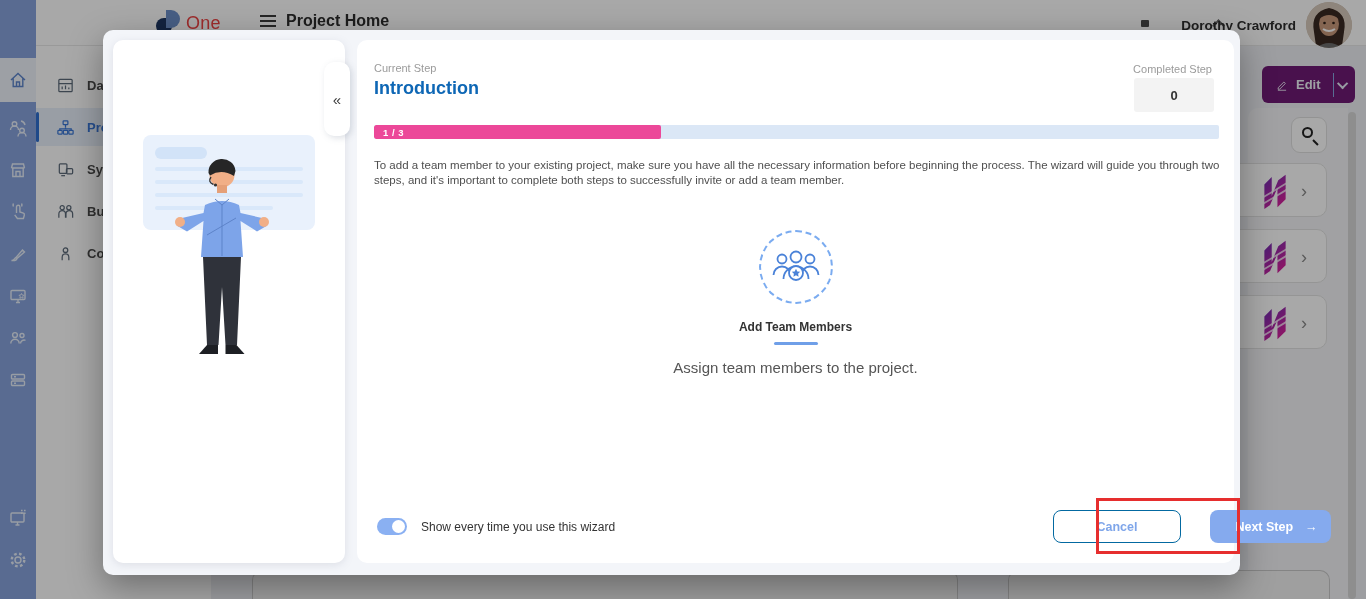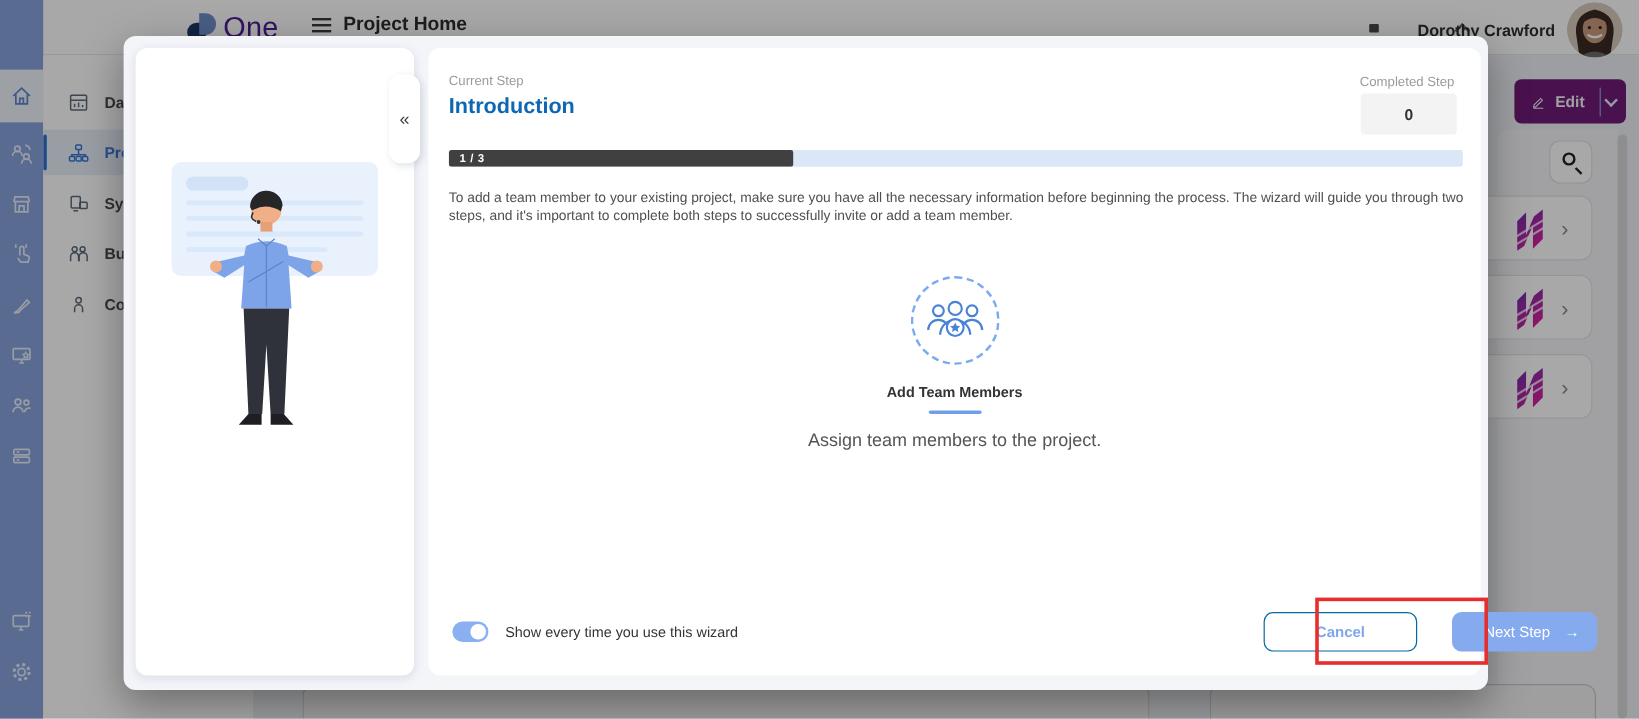--- a/index.html
+++ b/index.html
@@ -7,21 +7,21 @@
               font-family:"Liberation Sans", sans-serif; }
   #app { position:relative; width:1366px; height:599px; }
 
   
   #bg { position:absolute; inset:0; background:#eef0f4; }
   #header { position:absolute; left:36px; top:0; right:0; height:46px; background:#ffffff; border-bottom:1px solid #e8e8e8; }
   #logo { position:absolute; left:120px; top:10px; display:flex; align-items:center; gap:4px; }
   #logo .mark { width:26px; height:26px; position:relative; }
   #logo .mark .b1 { position:absolute; left:0; top:8px; width:16px; height:16px; background:#1d3661; border-radius:50% 0 50% 50%; }
   #logo .mark .b2 { position:absolute; left:10px; top:0; width:14px; height:18px; background:#6d8fc9; border-radius:0 14px 14px 0; }
-  #logo .txt { font-size:24px; color:#4c1d95; letter-spacing:.3px; }
+  #logo .txt { font-size:18px; color:#ef4444; letter-spacing:.3px; }
   #page-title-wrap { position:absolute; left:224px; top:12px; display:flex; gap:10px; align-items:center; color:#2d2d2d; }
   #hamburger-icon { width:16px; height:12px; border-top:2px solid #3a3a3a; border-bottom:2px solid #3a3a3a; position:relative; }
   #hamburger-icon:before { content:""; position:absolute; left:0; right:0; top:3px; height:2px; background:#3a3a3a; }
   #page-title { font-size:16px; font-weight:bold; color:#2d2d2d; }
   #header-flag-icon { position:absolute; left:1105px; top:20px; width:8px; height:7px; background:#4a4a4a; border-radius:1px; }
   #header-caret-icon { position:absolute; left:1177px; top:18px; width:10px; height:10px; }
   #header-caret-icon:before { content:""; position:absolute; left:1px; top:3px; width:7px; height:7px; border-left:2px solid #6a6a6a; border-top:2px solid #6a6a6a; transform:rotate(45deg); }
   #user { position:absolute; right:14px; top:2px; display:flex; align-items:center; gap:10px; }
   #user-name { font-size:13.5px; font-weight:bold; color:#2e2e2e; }
   #avatar { width:46px; height:46px; border-radius:50%; overflow:hidden; background:#cfbfae; }
@@ -71,33 +71,33 @@
   #board .ln { position:absolute; left:12px; height:4px; background:#d9e8fa; border-radius:2px; }
   #man { position:absolute; left:54px; top:115px; }
 
   #right-card { position:absolute; left:254px; top:10px; width:877px; height:523px; background:#fff; border-radius:10px; }
   .rc { position:absolute; }
   #current-step-label { left:17px; top:22px; font-size:11px; color:#9b9b9b; }
   #current-step-name { left:17px; top:38px; font-size:18px; font-weight:bold; color:#0e67b5; }
   #completed-label { right:22px; top:23px; font-size:11px; color:#9b9b9b; }
   #completed-box { right:20px; top:38px; width:80px; height:34px; background:#f3f3f3; border-radius:3px; display:flex; align-items:center; justify-content:center; font-size:13px; font-weight:bold; color:#333; }
   #progress-track { left:17px; top:85px; width:845px; height:14px; background:#dbe7f6; border-radius:2px; overflow:hidden; }
-  #progress-fill { position:absolute; left:0; top:0; bottom:0; background:#404040; border-radius:2px; display:flex; align-items:center; }
+  #progress-fill { position:absolute; left:0; top:0; bottom:0; background:#ec4899; border-radius:2px; display:flex; align-items:center; }
   #progress-label { color:#fff; font-size:9.5px; font-weight:bold; padding-left:9px; letter-spacing:.5px; }
   #wizard-desc { left:17px; top:118px; width:853px; font-size:11.5px; line-height:15px; color:#4f4f4f; }
   #feature { left:0; top:190px; width:877px; text-align:center; }
   #feature-circle { width:74px; height:74px; margin:0 auto; border:2px dashed #7aabf0; border-radius:50%; display:flex; align-items:center; justify-content:center; }
   #feature-title { margin-top:16px; font-size:12px; font-weight:bold; color:#333; }
   #feature-underline { width:44px; height:3px; background:#6f9fe8; margin:8px auto 0; border-radius:2px; }
   #feature-caption { margin-top:14px; font-size:15px; color:#555; }
   #toggle { left:20px; top:478px; width:30px; height:17px; background:#8ab0f2; border-radius:9px; }
   #toggle .knob { position:absolute; right:2px; top:2px; width:13px; height:13px; background:#fff; border-radius:50%; }
   #toggle-label { left:64px; top:480px; font-size:12px; color:#333; }
   #cancel-btn { left:696px; top:470px; width:128px; height:33px; background:#fff; border:1px solid #0369a1; border-radius:8px; color:#7fa6ea; font-weight:bold; font-size:12.5px; display:flex; align-items:center; justify-content:center; }
-  #next-btn { left:853px; top:470px; width:121px; height:33px; background:#85aaee; border:none; border-radius:8px; color:#fff; font-weight:normal; font-size:12.5px; display:flex; align-items:center; justify-content:center; gap:12px;padding-left:12px; }
+  #next-btn { left:853px; top:470px; width:121px; height:33px; background:#85aaee; border:none; border-radius:8px; color:#fff; font-weight:bold; font-size:12.5px; display:flex; align-items:center; justify-content:center; gap:12px;padding-left:12px; }
   #highlight-box { position:absolute; left:1096px; top:498px; width:144px; height:56px; border:3px solid #e62e2e; z-index:30; pointer-events:none; }
 </style>
 </head>
 <body>
 
 <div id="app">
 
   <div id="bg">
 
     <div id="header">

